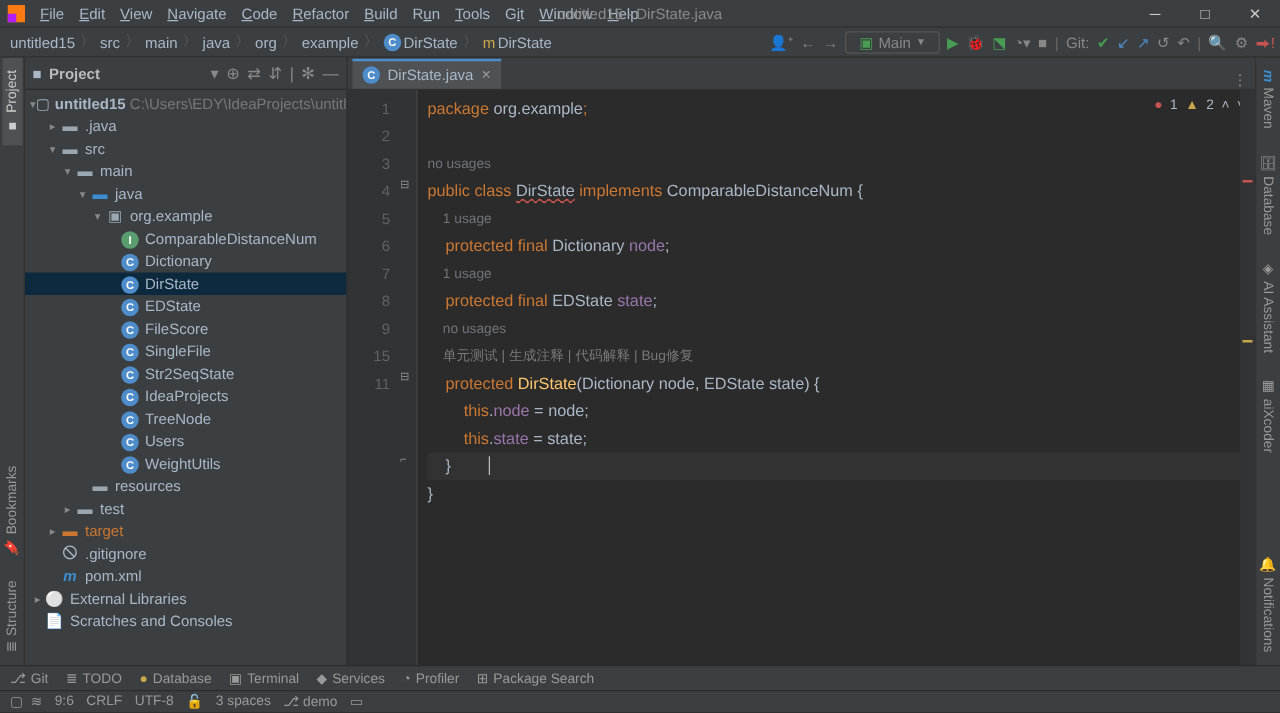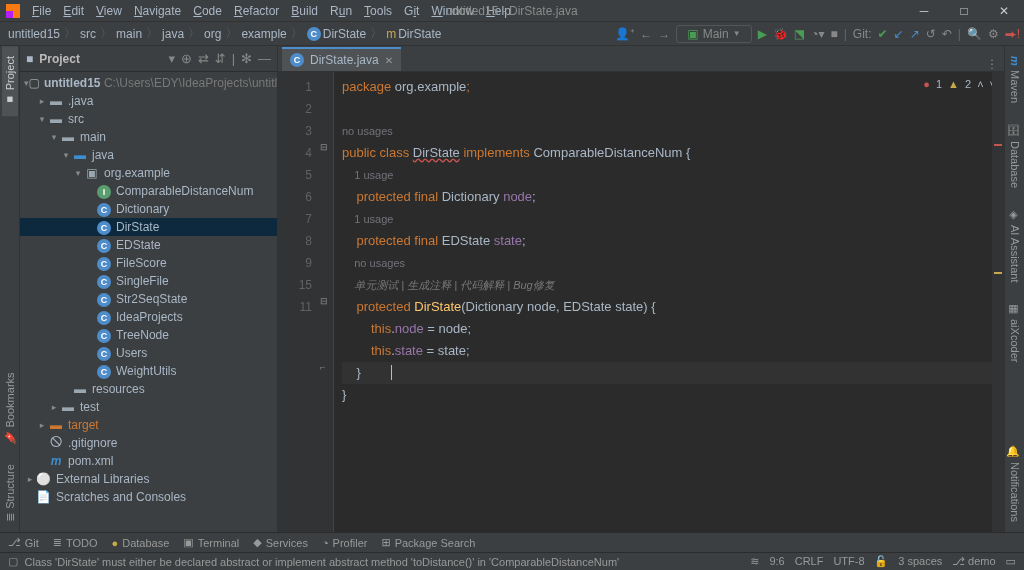--- a/index.html
+++ b/index.html
@@ -53,21 +53,21 @@
 .code-area { flex:1; display:flex; position:relative; overflow:hidden; }
 .gutter { width:42px; background:#313335; color:#606366; text-align:right; padding:4px 8px 4px 4px; font-family:"Consolas",monospace; font-size:12px; line-height:22px; }
 .foldgutter { width:14px; background:#313335; border-right:1px solid #444; position:relative; }
 .fold { position:absolute; color:#888; font-size:9px; cursor:pointer; }
 .code { flex:1; font-family:"Consolas","Courier New",monospace; font-size:13px; line-height:22px; padding:4px 0 4px 8px; white-space:pre; position:relative; }
 .kw { color:#cc7832; }
 .ident { color:#ffc66d; }
 .field { color:#9876aa; }
 .hint { color:#72737a; font-size:11px; }
 .codelens { color:#787878; font-size:11px; }
-.codelens .seg { cursor:pointer;font-style:italic; }
+.codelens .seg { cursor:pointer; }
 .caret-line { background:#323232; }
 .inspections { position:absolute; top:6px; right:8px; display:flex; gap:6px; align-items:center; font-size:11px; }
 .insp-err { color:#c75450; }
 .insp-warn { color:#c9a84c; }
 .bottombar { height:20px; background:#3c3f41; border-top:1px solid #2b2b2b; display:flex; align-items:center; padding:0 8px; gap:14px; font-size:11px; color:#999; }
 .bottombar .item { display:flex; align-items:center; gap:4px; cursor:pointer; }
 .statusbar { height:18px; background:#3c3f41; border-top:1px solid #2b2b2b; display:flex; align-items:center; font-size:11px; color:#999; padding:0 8px; }
 .statusbar .msg { flex:1; white-space:nowrap; overflow:hidden; text-overflow:ellipsis; }
 .statusbar .grp { display:flex; gap:10px; }
 .statusbar .field { color:#999; cursor:pointer; }
@@ -367,21 +367,20 @@
       <span>Database</span>
     </div>
   <div class="item">▣ <span>Terminal</span></div>
   <div class="item">◆ <span>Services</span></div>
   <div class="item">◔ <span>Profiler</span></div>
   <div class="item">⊞ <span>Package Search</span></div>
 </div>
 
 <div class="statusbar">
   <span>▢</span>&nbsp;&nbsp;
-  <span class="msg">Class 'DirState' must either be declared abstract or implement abstract method 'toDistance()' in 'ComparableDistanceNum'</span>
   <div class="grp">
     <span class="field">≋</span>
     <span class="field">9:6</span>
     <span class="field">CRLF</span>
     <span class="field">UTF-8</span>
     <span class="field">🔓</span>
     <span class="field">3 spaces</span>
     <span class="field">⎇ <span>demo</span></span>
     <span class="field">▭</span>
   </div>

